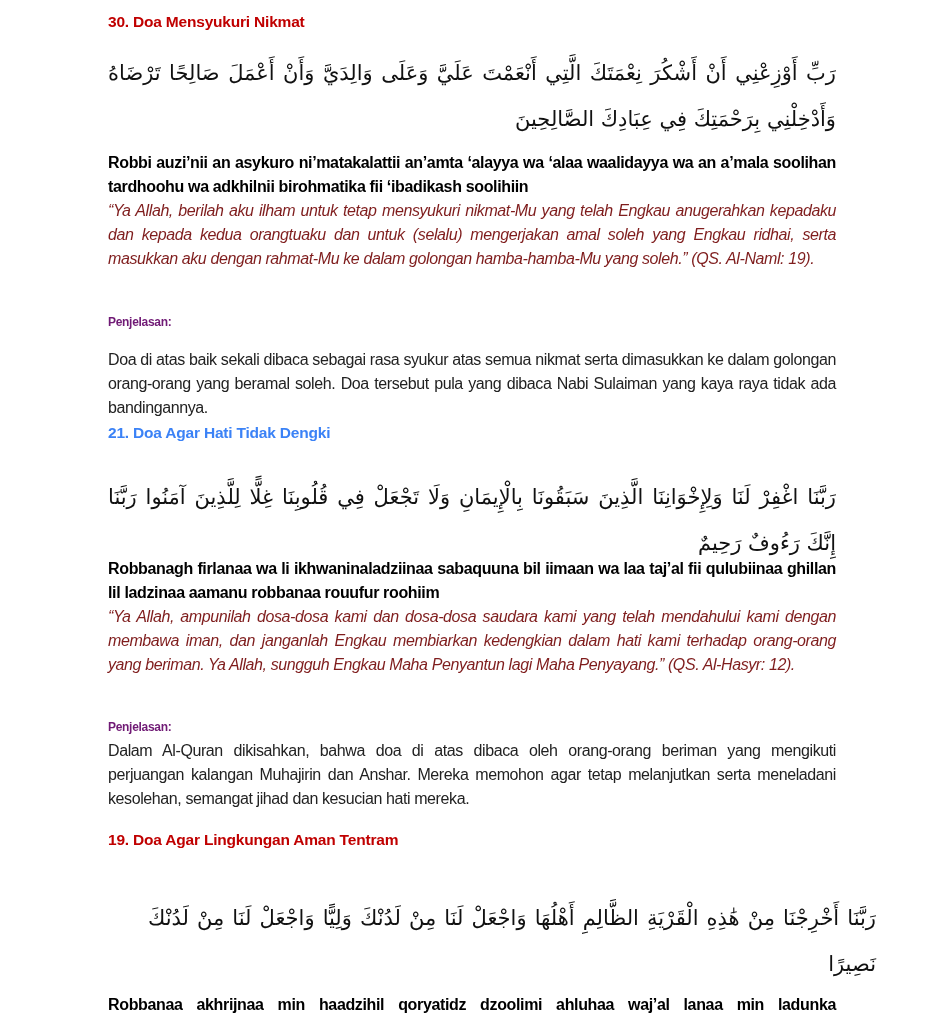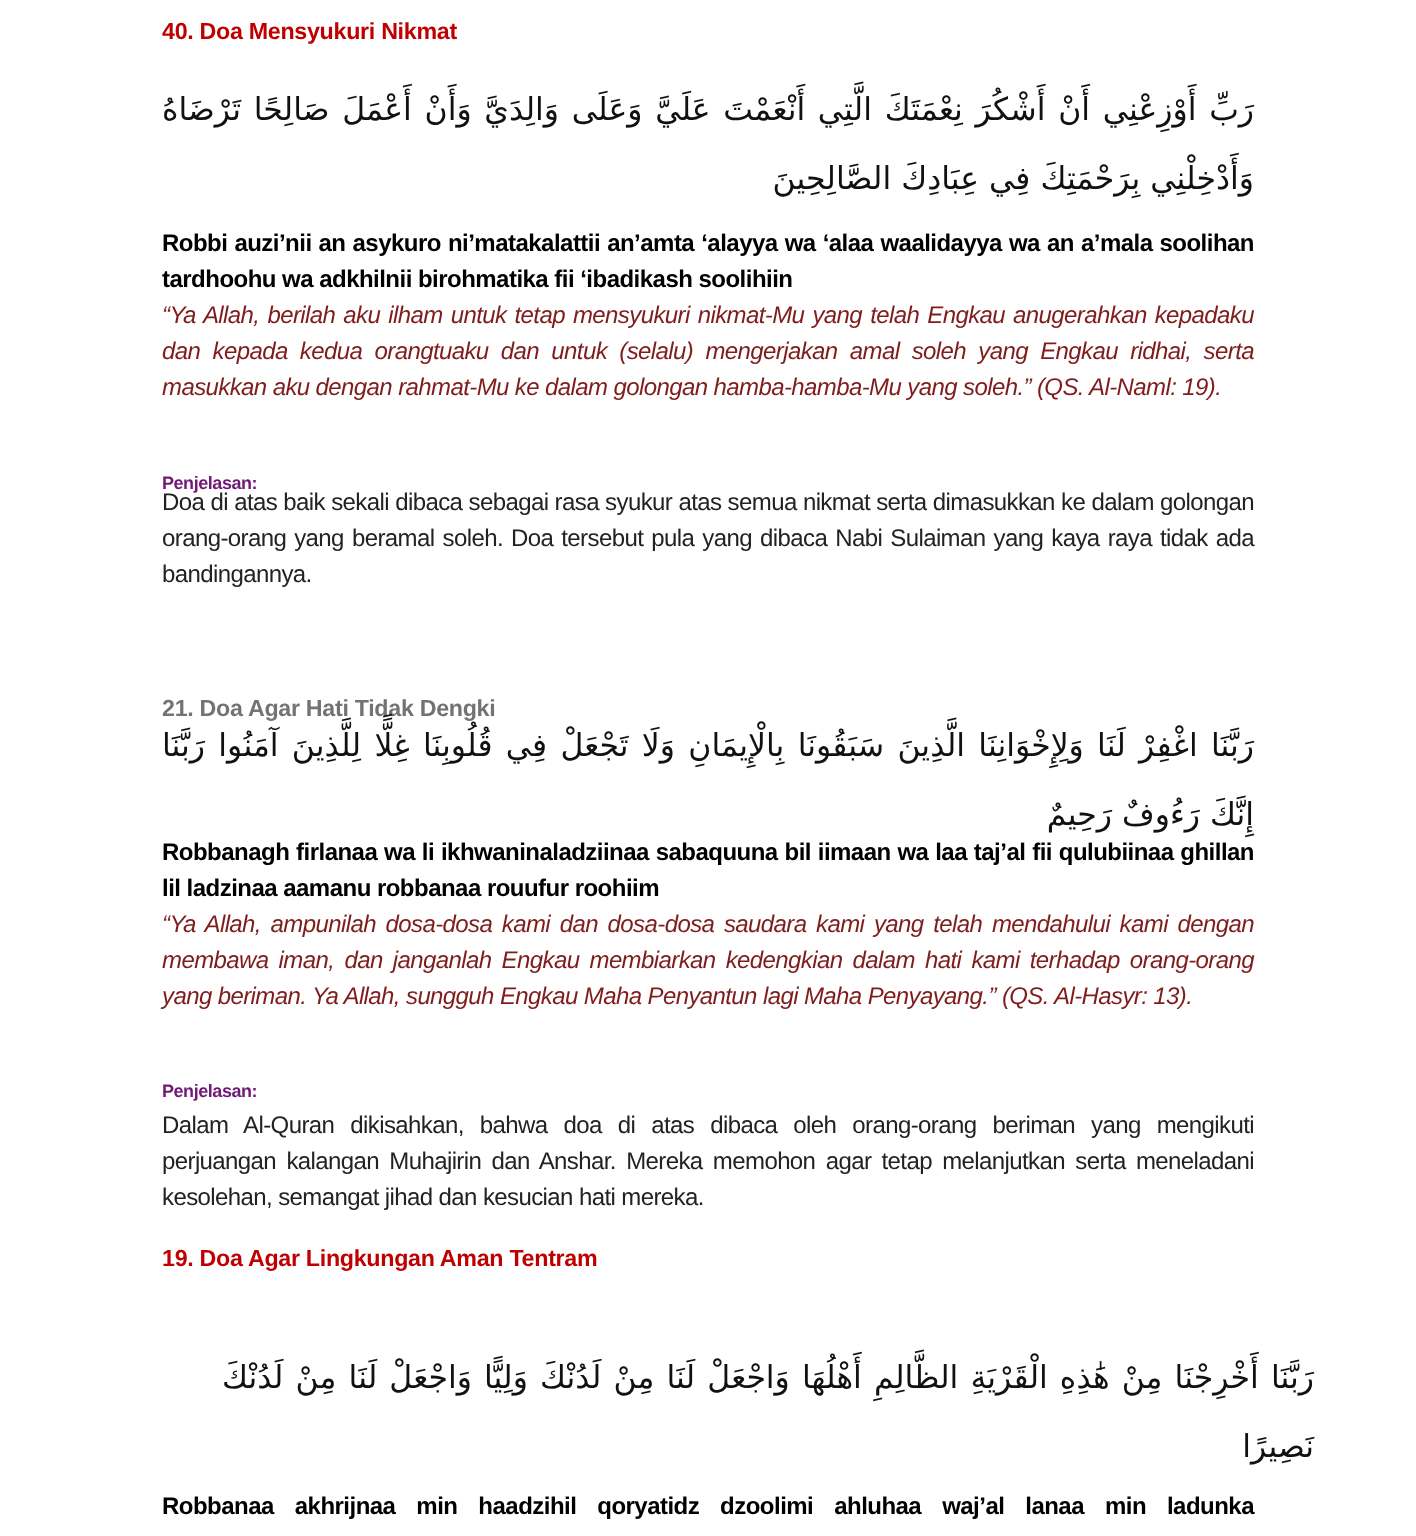--- a/index.html
+++ b/index.html
@@ -89,33 +89,33 @@
       margin: 0;
       color: #222;
     }
   </style>
 </head>
 <body>
 
 <div class="page">
 
   <div>
-    <h2 class="section-heading" style="top: 13px; color: rgb(192, 0, 0);">40. Doa Mensyukuri Nikmat</h2>
+    <h2 class="section-heading" style="top: 13px; color: rgb(192, 0, 0);">30. Doa Mensyukuri Nikmat</h2>
     <p class="arabic" style="top:50px;">رَبِّ أَوْزِعْنِي أَنْ أَشْكُرَ نِعْمَتَكَ الَّتِي أَنْعَمْتَ عَلَيَّ وَعَلَى وَالِدَيَّ وَأَنْ أَعْمَلَ صَالِحًا تَرْضَاهُ وَأَدْخِلْنِي بِرَحْمَتِكَ فِي عِبَادِكَ الصَّالِحِينَ</p>
     <p class="latin" style="top:151px;">Robbi auzi’nii an asykuro ni’matakalattii an’amta ‘alayya wa ‘alaa waalidayya wa an a’mala soolihan tardhoohu wa adkhilnii birohmatika fii ‘ibadikash soolihiin</p>
     <p class="translation" style="top:199px;">“Ya Allah, berilah aku ilham untuk tetap mensyukuri nikmat-Mu yang telah Engkau anugerahkan kepadaku dan kepada kedua orangtuaku dan untuk (selalu) mengerjakan amal soleh yang Engkau ridhai, serta masukkan aku dengan rahmat-Mu ke dalam golongan hamba-hamba-Mu yang soleh.” (QS. Al-Naml: 19).</p>
     <p class="expl-label" style="top:310px;">Penjelasan:</p>
-    <p class="expl-text" style="top:324px;">Doa di atas baik sekali dibaca sebagai rasa syukur atas semua nikmat serta dimasukkan ke dalam golongan orang-orang yang beramal soleh. Doa tersebut pula yang dibaca Nabi Sulaiman yang kaya raya tidak ada bandingannya.</p>
+    <p class="expl-text" style="top:348px;">Doa di atas baik sekali dibaca sebagai rasa syukur atas semua nikmat serta dimasukkan ke dalam golongan orang-orang yang beramal soleh. Doa tersebut pula yang dibaca Nabi Sulaiman yang kaya raya tidak ada bandingannya.</p>
   </div>
 
   <div>
-    <h2 class="section-heading" style="top: 424px; color: #737373; margin-top: 40px;">21. Doa Agar Hati Tidak Dengki</h2>
+    <h2 class="section-heading" style="top: 424px; color: #3b82f6;">21. Doa Agar Hati Tidak Dengki</h2>
     <p class="arabic" style="top:474px;">رَبَّنَا اغْفِرْ لَنَا وَلِإِخْوَانِنَا الَّذِينَ سَبَقُونَا بِالْإِيمَانِ وَلَا تَجْعَلْ فِي قُلُوبِنَا غِلًّا لِلَّذِينَ آمَنُوا رَبَّنَا إِنَّكَ رَءُوفٌ رَحِيمٌ</p>
     <p class="latin" style="top:557px;">Robbanagh firlanaa wa li ikhwaninaladziinaa sabaquuna bil iimaan wa laa taj’al fii qulubiinaa ghillan lil ladzinaa aamanu robbanaa rouufur roohiim</p>
-    <p class="translation" style="top:605px;">“Ya Allah, ampunilah dosa-dosa kami dan dosa-dosa saudara kami yang telah mendahului kami dengan membawa iman, dan janganlah Engkau membiarkan kedengkian dalam hati kami terhadap orang-orang yang beriman. Ya Allah, sungguh Engkau Maha Penyantun lagi Maha Penyayang.” (QS. Al-Hasyr: 13).</p>
+    <p class="translation" style="top:605px;">“Ya Allah, ampunilah dosa-dosa kami dan dosa-dosa saudara kami yang telah mendahului kami dengan membawa iman, dan janganlah Engkau membiarkan kedengkian dalam hati kami terhadap orang-orang yang beriman. Ya Allah, sungguh Engkau Maha Penyantun lagi Maha Penyayang.” (QS. Al-Hasyr: 12).</p>
     <p class="expl-label" style="top:715px;">Penjelasan:</p>
     <p class="expl-text" style="top:739px;">Dalam Al-Quran dikisahkan, bahwa doa di atas dibaca oleh orang-orang beriman yang mengikuti perjuangan kalangan Muhajirin dan Anshar. Mereka memohon agar tetap melanjutkan serta meneladani kesolehan, semangat jihad dan kesucian hati mereka.</p>
   </div>
 
   <div>
     <h2 class="section-heading" style="top: 831px; color: rgb(192, 0, 0);">19. Doa Agar Lingkungan Aman Tentram</h2>
     <p class="arabic" style="top:895px;margin-left:40px;">رَبَّنَا أَخْرِجْنَا مِنْ هَٰذِهِ الْقَرْيَةِ الظَّالِمِ أَهْلُهَا وَاجْعَلْ لَنَا مِنْ لَدُنْكَ وَلِيًّا وَاجْعَلْ لَنَا مِنْ لَدُنْكَ نَصِيرًا</p>
     <p class="latin" style="top:993px; text-align-last: justify;">Robbanaa akhrijnaa min haadzihil qoryatidz dzoolimi ahluhaa waj’al lanaa min ladunka</p>
   </div>
 

